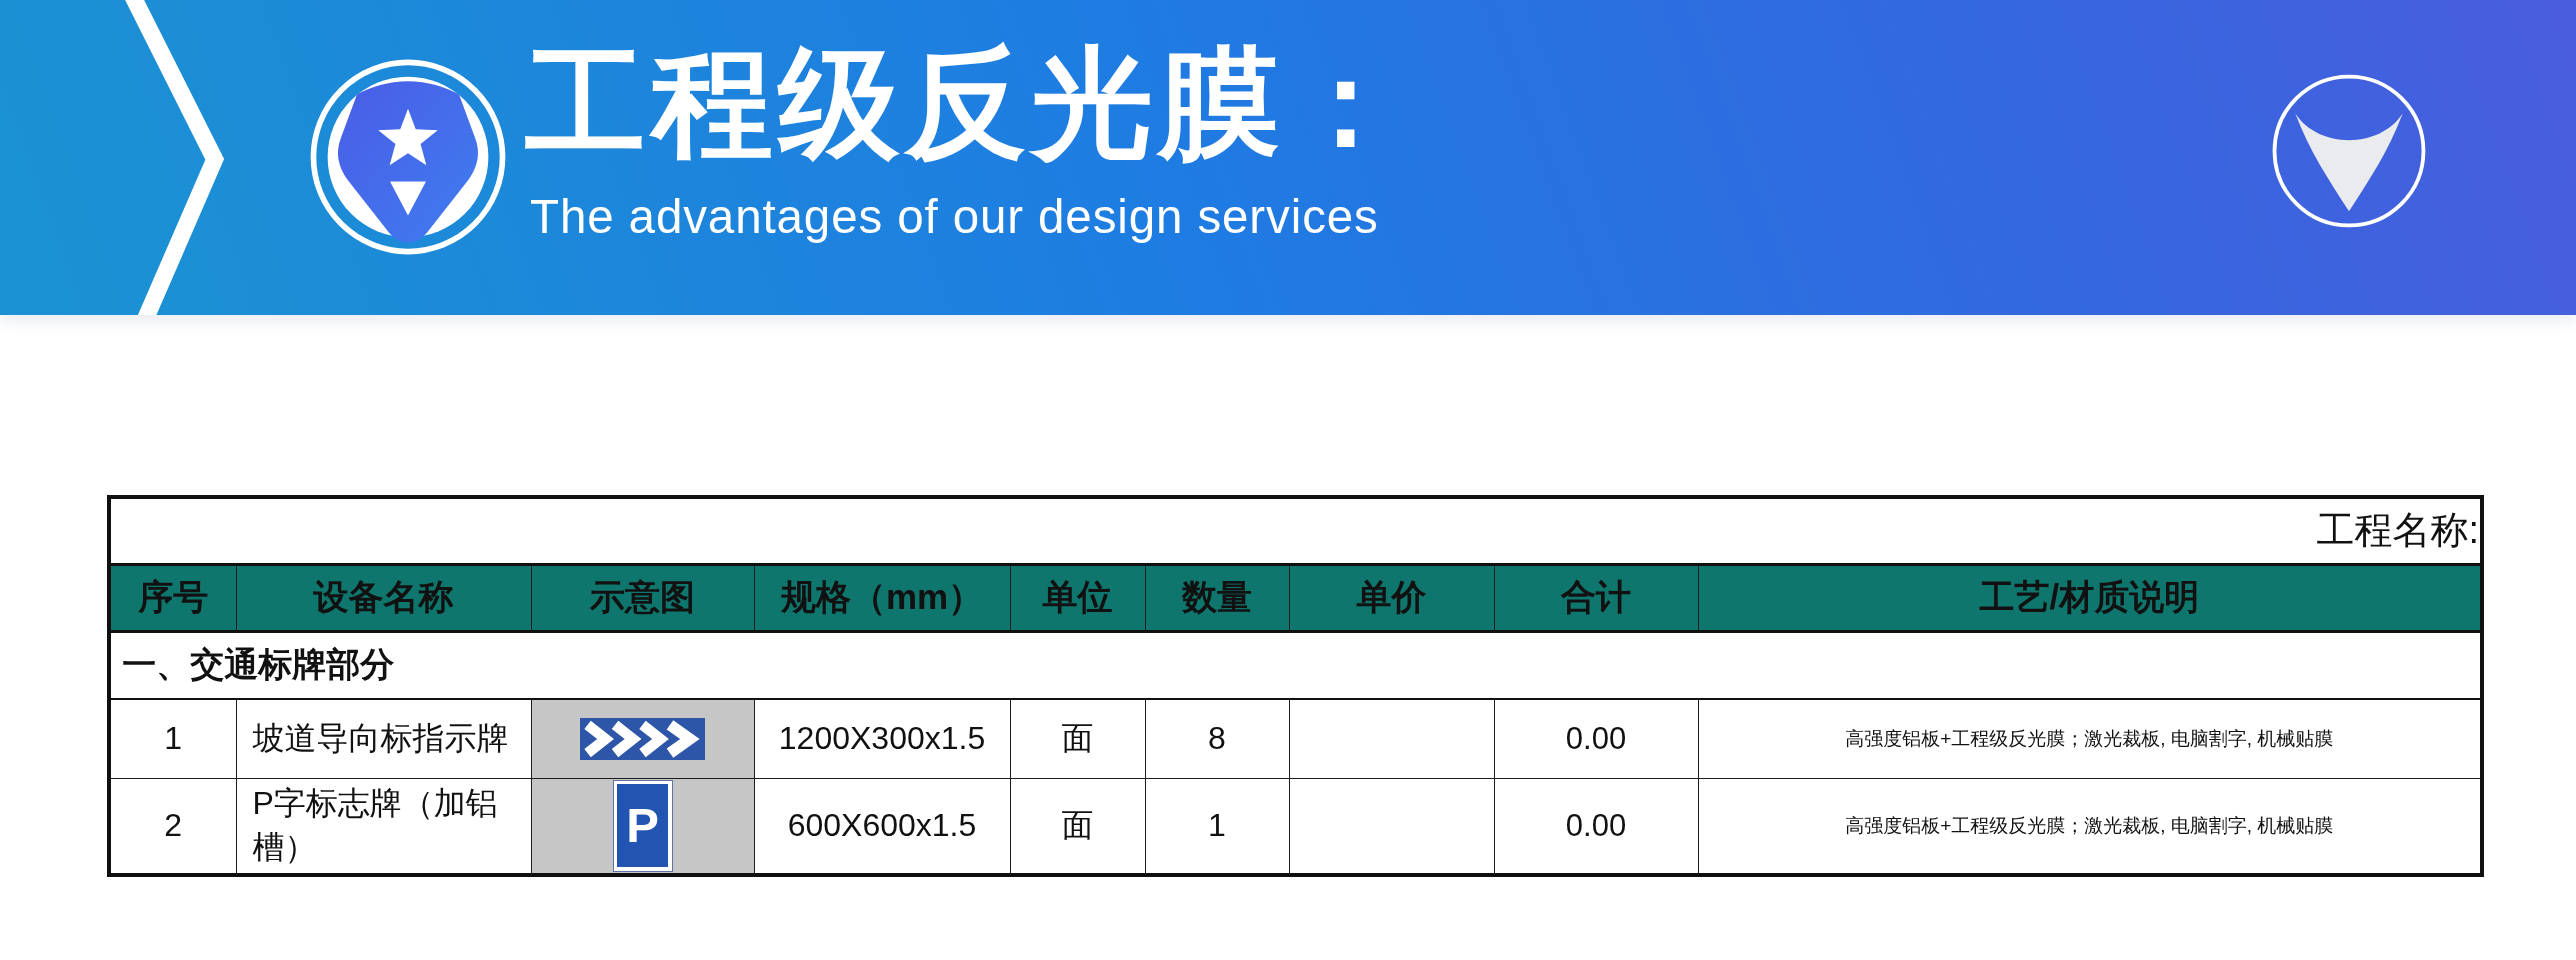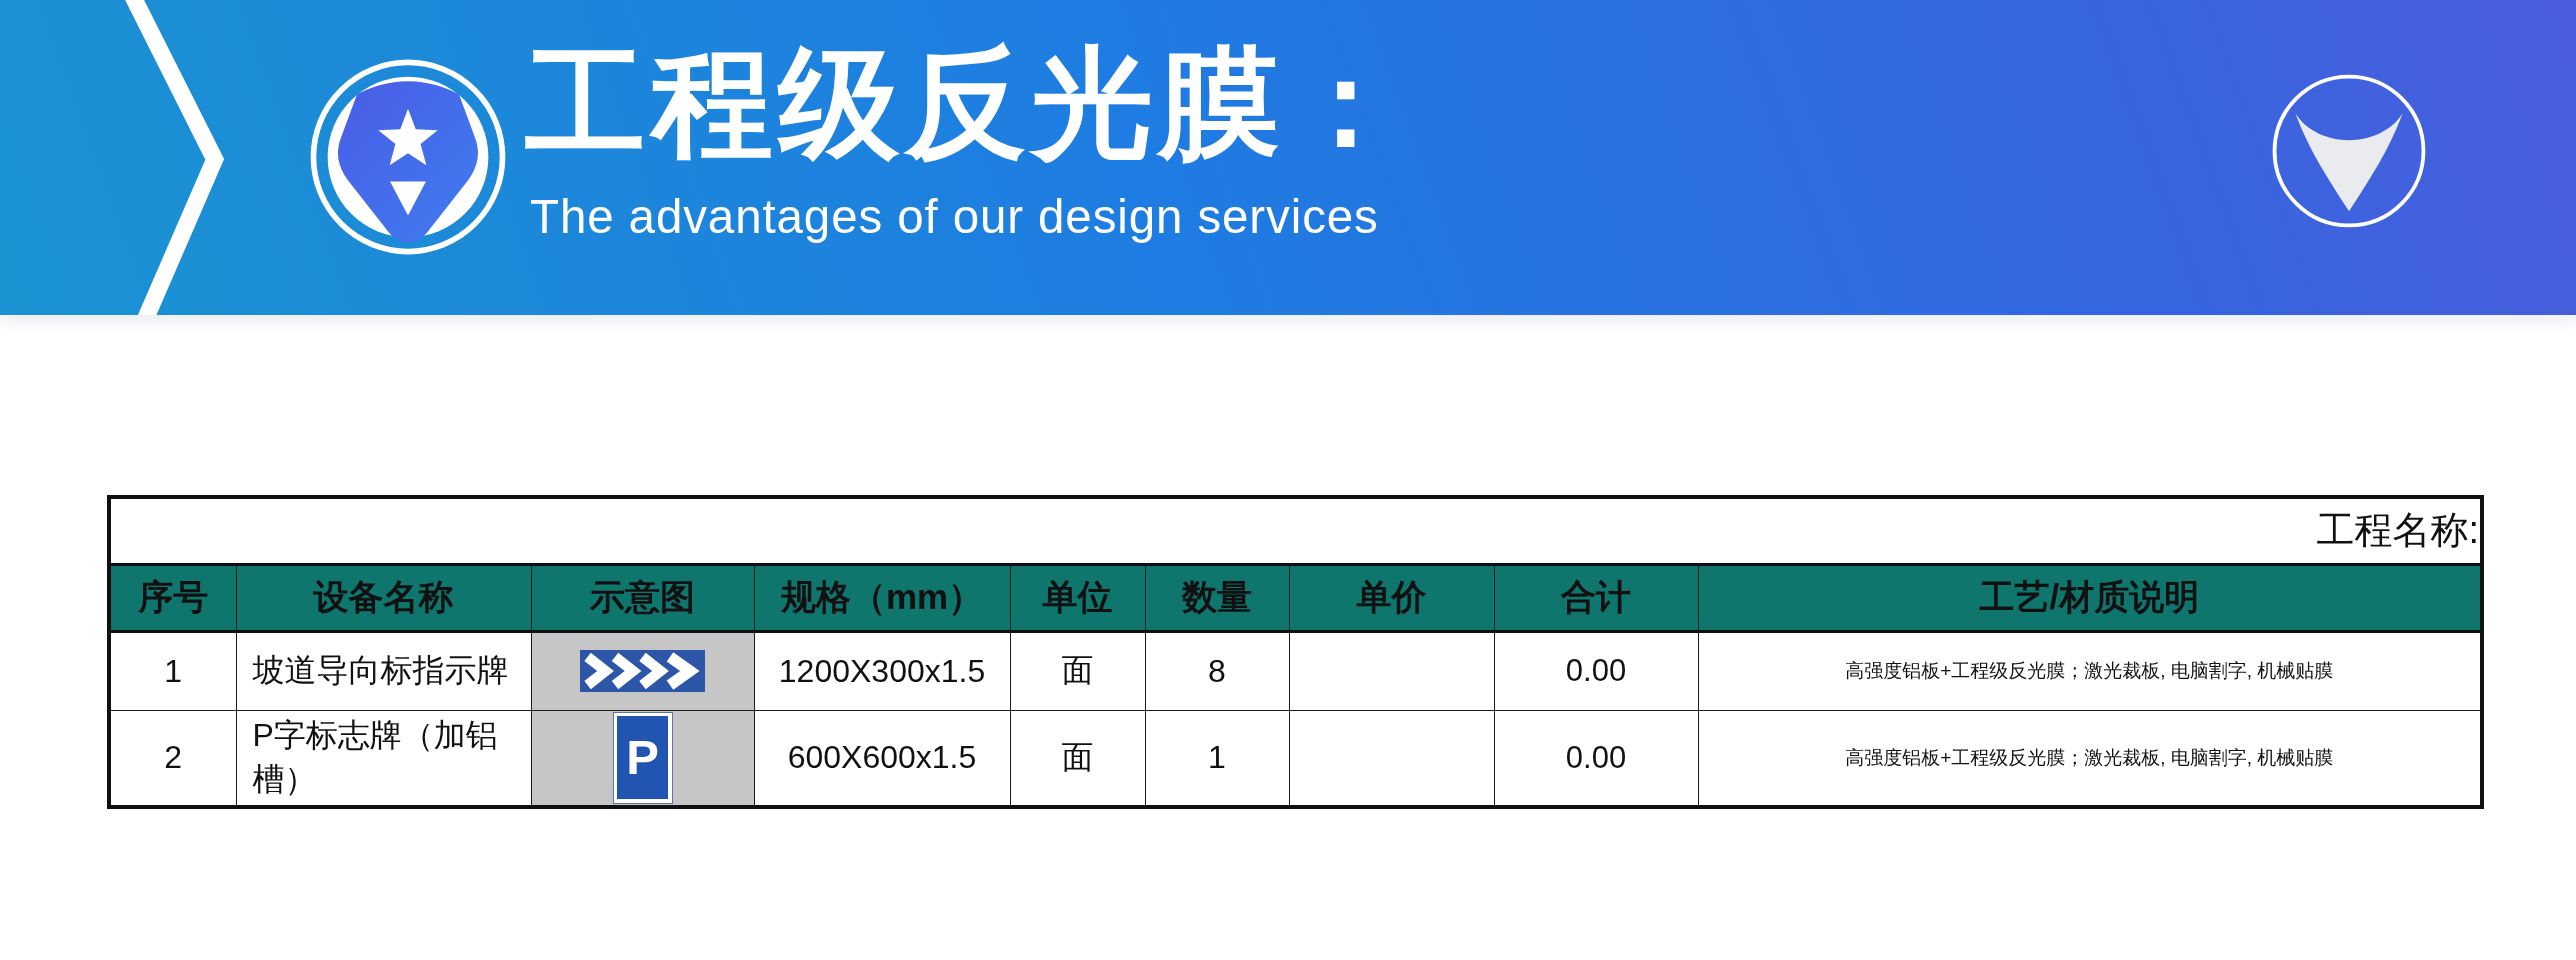--- a/index.html
+++ b/index.html
@@ -125,20 +125,23 @@
         <th>序号</th>
         <th>设备名称</th>
         <th>示意图</th>
         <th>规格（mm）</th>
         <th>单位</th>
         <th>数量</th>
         <th>单价</th>
         <th>合计</th>
         <th>工艺/材质说明</th>
       </tr>
+      <tr class="section-row">
+        <td colspan="9">一、交通标牌部分</td>
+      </tr>
     <tr class="data-row">
     <td class="no">1</td>
     <td class="name">坡道导向标指示牌</td>
     <td class="diag">
   <span class="chev-box">
     <svg width="125" height="42" viewBox="0 0 132 44">
       <polyline points="8,7 27,22 8,37" fill="none" stroke="#ffffff" stroke-width="11"></polyline>
       <polyline points="37,7 56,22 37,37" fill="none" stroke="#ffffff" stroke-width="11"></polyline>
       <polyline points="66,7 85,22 66,37" fill="none" stroke="#ffffff" stroke-width="11"></polyline>
       <polyline points="95,7 116,22 95,37" fill="none" stroke="#ffffff" stroke-width="12"></polyline>

